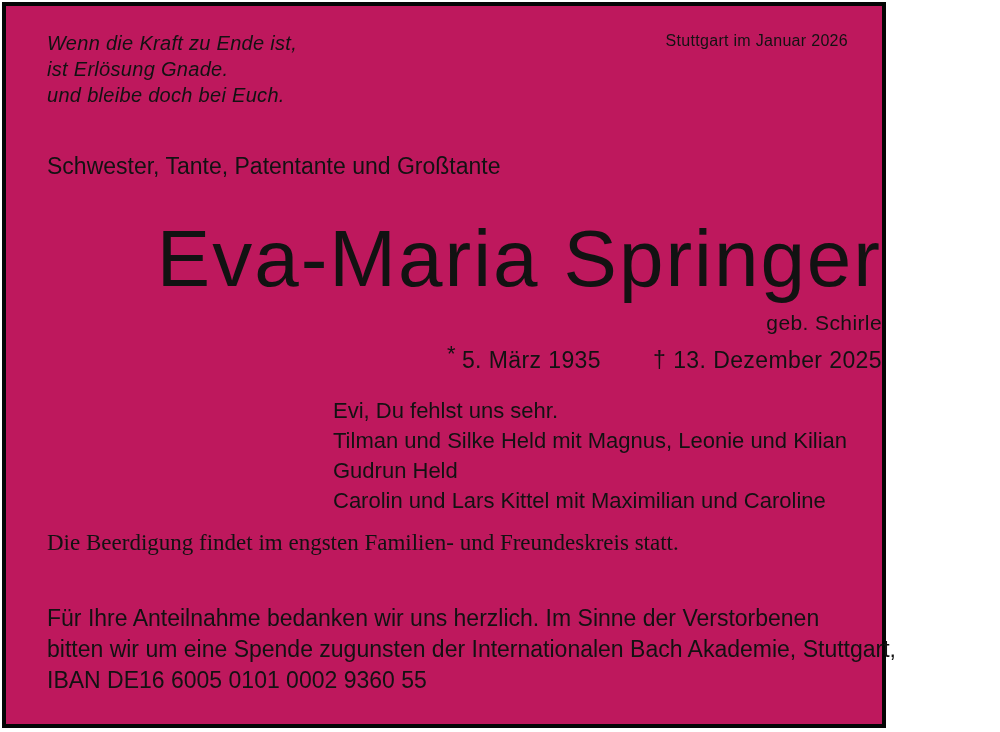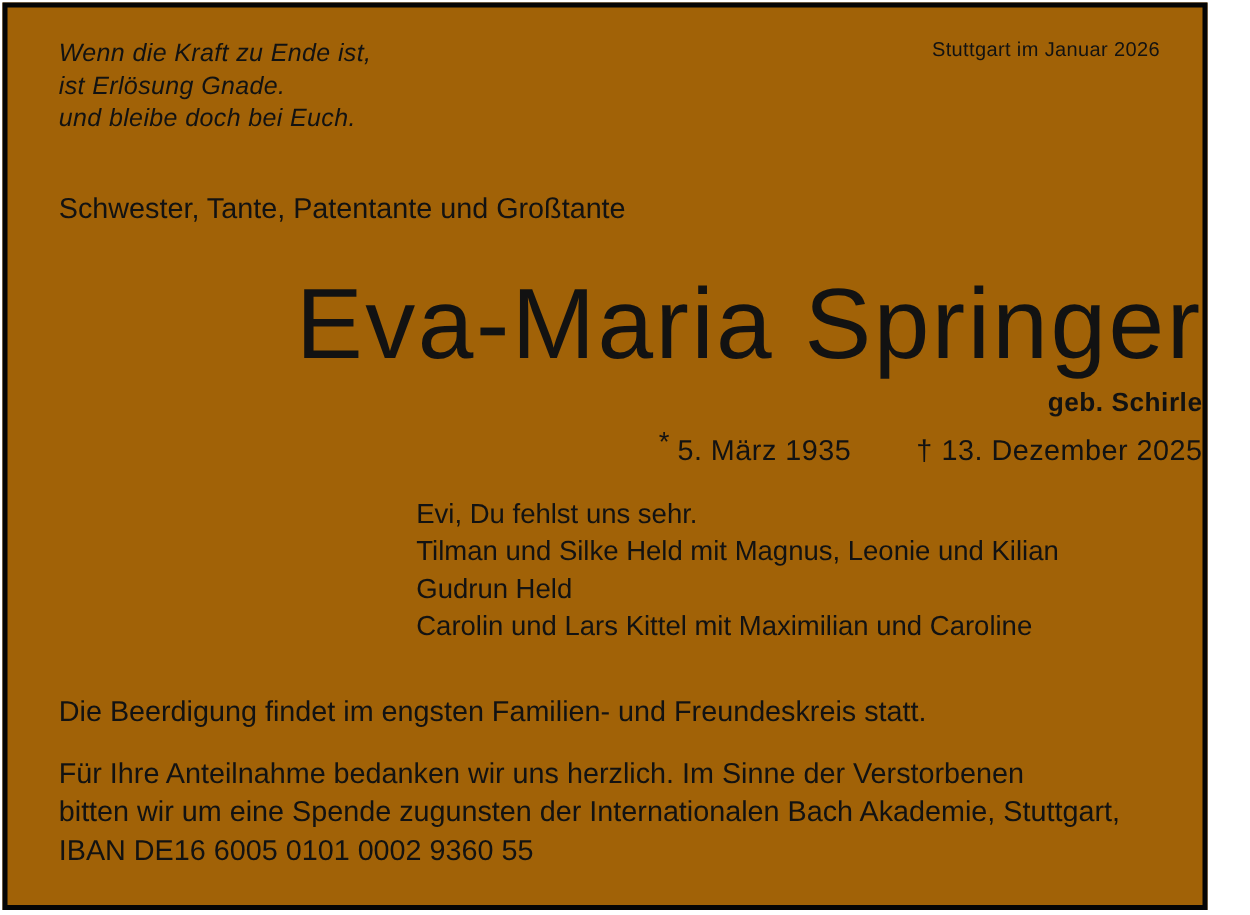--- a/index.html
+++ b/index.html
@@ -6,23 +6,23 @@
   html, body {
     width: 1000px; height: 732px;
     background: #ffffff;
     font-family: "Liberation Sans", sans-serif;
     color: #121212;
     overflow: hidden;
   }
   .frame {
     position: absolute;
     left: 2px; top: 2px;
-    width: 964px; height: 726px;
+    width: 884px; height: 726px;
     border: 4px solid #050505;
-    background: #a16207;
+    background: #be185d;
   }
   .content { position: absolute; inset: 0; }
 
   .epigraph {
     position: absolute; left: 41px; top: 24px;
     font-style: italic;
     font-size: 20px; line-height: 26px;
     letter-spacing: 0.3px;
     white-space: nowrap;
   }
@@ -46,21 +46,20 @@
     font-size: 80px;
     line-height: 1.15;
     font-weight: 400;
     letter-spacing: 2px;
     white-space: nowrap;
   }
   .maiden-name {
     top: 305px;
     font-size: 21px;
     letter-spacing: 0.4px;
-    font-weight: bold;
   }
   .dates-line {
     top: 341px;
     font-size: 23px;
     letter-spacing: 0.4px;
     white-space: nowrap;
   }
   .sym-birth {
     position: relative; top: -7px;
     margin-right: 6px;
@@ -68,23 +67,24 @@
   }
   .sym-death { margin-right: 7px; }
   .death-group { margin-left: 52px; }
   .family {
     position: absolute; left: 287px; top: 390px;
     font-size: 22px; line-height: 30px;
     white-space: nowrap;
     margin-left: 40px;
   }
   .funeral {
-    position: absolute; left: 41px; top: 550px;
+    position: absolute; left: 41px; top: 524px;
     font-size: 23px;
     white-space: nowrap;
+    font-family: Liberation Serif, serif;
   }
   .donation {
     position: absolute; left: 41px; top: 597px;
     font-size: 23px; line-height: 31px;
     white-space: nowrap;
   }
 </style>
 </head>
 <body>
 

